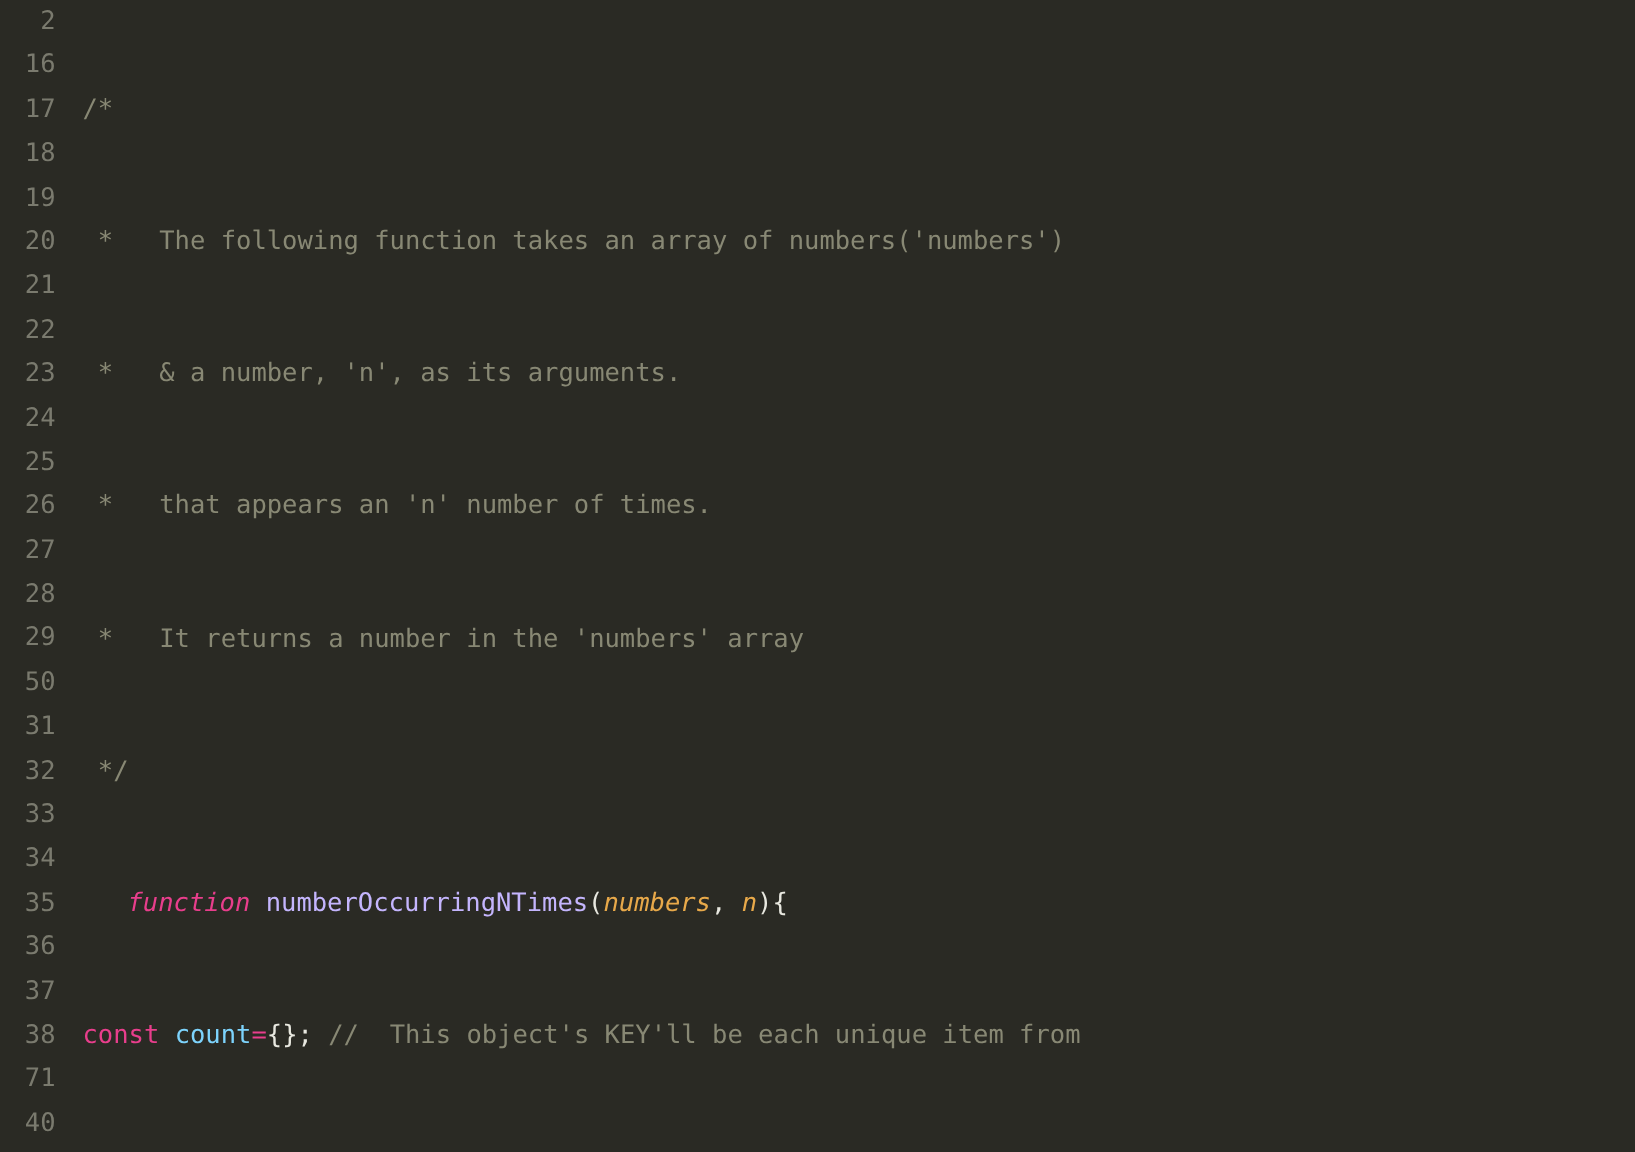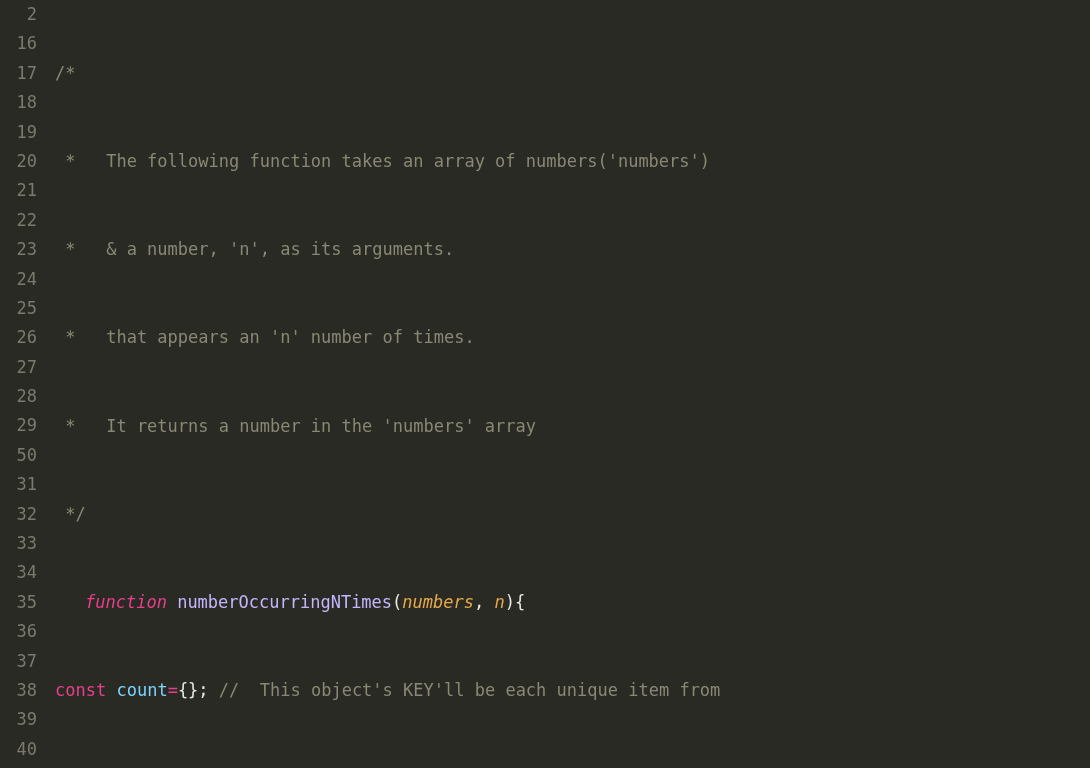--- a/index.html
+++ b/index.html
@@ -72,21 +72,21 @@
     <div>29</div>
     <div>50</div>
     <div>31</div>
     <div>32</div>
     <div>33</div>
     <div>34</div>
     <div>35</div>
     <div>36</div>
     <div>37</div>
     <div>38</div>
-    <div>39</div>
+    <div>71</div>
     <div>40</div>
   </div>
   <div class="code">
     <div><span class="c-comment">/*</span></div>
     <div><span class="c-comment"> *   The following function takes an array of numbers('numbers')</span></div>
     <div><span class="c-comment"> *   &amp; a number, 'n', as its arguments.</span></div>
     <div><span class="c-comment"> *   that appears an 'n' number of times.</span></div>
     <div><span class="c-comment"> *   It returns a number in the 'numbers' array</span></div>
     <div><span class="c-comment"> */</span></div>
     <div><span class="c-storage">function</span><span> </span><span class="c-funcname">numberOccurringNTimes</span><span class="c-punct">(</span><span class="c-param">numbers</span><span class="c-punct">, </span><span class="c-param">n</span><span class="c-punct">){</span></div>

